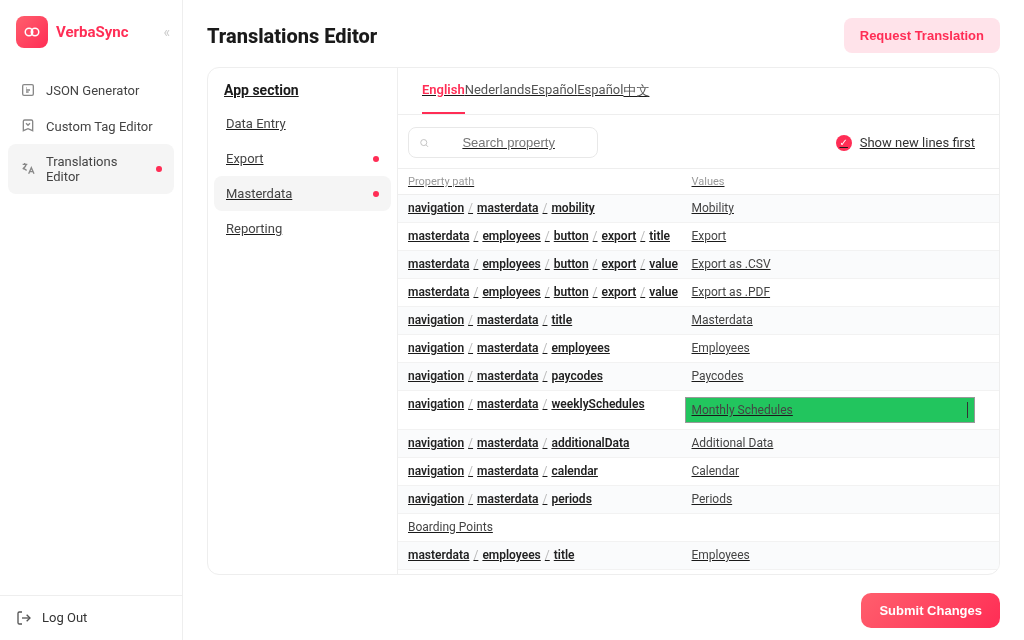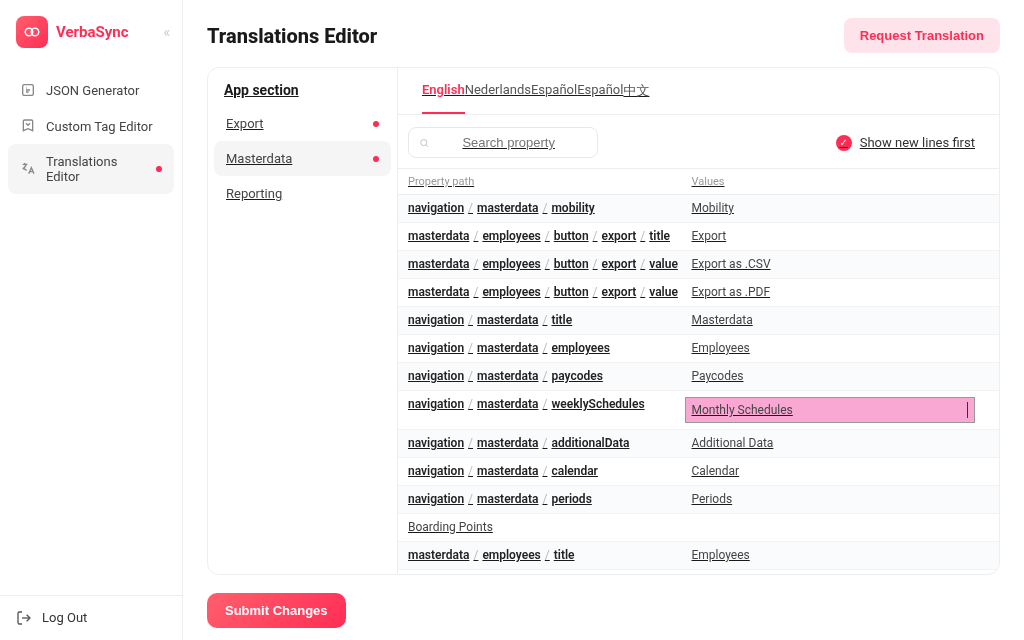--- a/index.html
+++ b/index.html
@@ -36,23 +36,23 @@
 .check { width: 16px; height: 16px; background: #ff2d55; border-radius: 50%; display: flex; align-items: center; justify-content: center; color: #fff; font-size: 10px; }
 .table-head { display: flex; padding: 6px 24px 6px 10px; font-size: 11px; color: #999; border-top: 1px solid #eee; border-bottom: 1px solid #eee; }
 .col-path { flex: 1; }
 .col-val { flex: 1; }
 .rows { flex: 1; overflow-y: auto; }
 .row { display: flex; align-items: flex-start; padding: 6px 24px 6px 10px; border-bottom: 1px solid #f2f2f2; font-size: 12px; min-height: 28px; }
 .row:nth-child(odd) { background: #fafbfc; }
 .row .path { flex: 1; color: #222; font-weight: 600; }
 .row .path .sep { color: #bbb; font-weight: 400; margin: 0 4px; }
 .row .val { flex: 1; color: #444; font-weight: 400; }
-.row.editing .val { border: 1px solid #999; padding: 5px 6px; background: #f9a8d4; position: relative; }
+.row.editing .val { border: 1px solid #999; padding: 5px 6px; background: #22c55e; position: relative; }
 .row.editing .val::after { content: ""; position: absolute; right: 6px; top: 4px; bottom: 4px; width: 1px; background: #333; }
-.footer-actions { display: flex; padding: 6px 0 12px 0; }
+.footer-actions { display: flex; justify-content: flex-end; padding: 6px 0 12px 0; }
 .submit-btn { background: linear-gradient(135deg,#ff5f6d,#ff2d55); color: #fff; border: none; padding: 10px 18px; border-radius: 10px; font-weight: 600; font-size: 13px; cursor: pointer; }
 .rows::-webkit-scrollbar { width: 6px; }
 .rows::-webkit-scrollbar-thumb { background: #ddd; border-radius: 3px; }
 svg { display: block; }
 </style>
 </head>
 <body>
 
 <aside class="sidebar">
   <div class="brand">
@@ -109,20 +109,23 @@
   <div class="header">
     <h1 class="page-title">Translations Editor</h1>
     <button class="req-btn">Request Translation</button>
   </div>
 
   <div class="panel">
     <div class="section-col">
       <div class="section-title">App section</div>
       <div id="sections">
           <div class="section-item">
+            <span>Data Entry</span>
+          </div>
+          <div class="section-item">
             <span>Export</span>
             <span class="dot"></span>
           </div>
           <div class="section-item active">
             <span>Masterdata</span>
             <span class="dot"></span>
           </div>
           <div class="section-item">
             <span>Reporting</span>
           </div>

